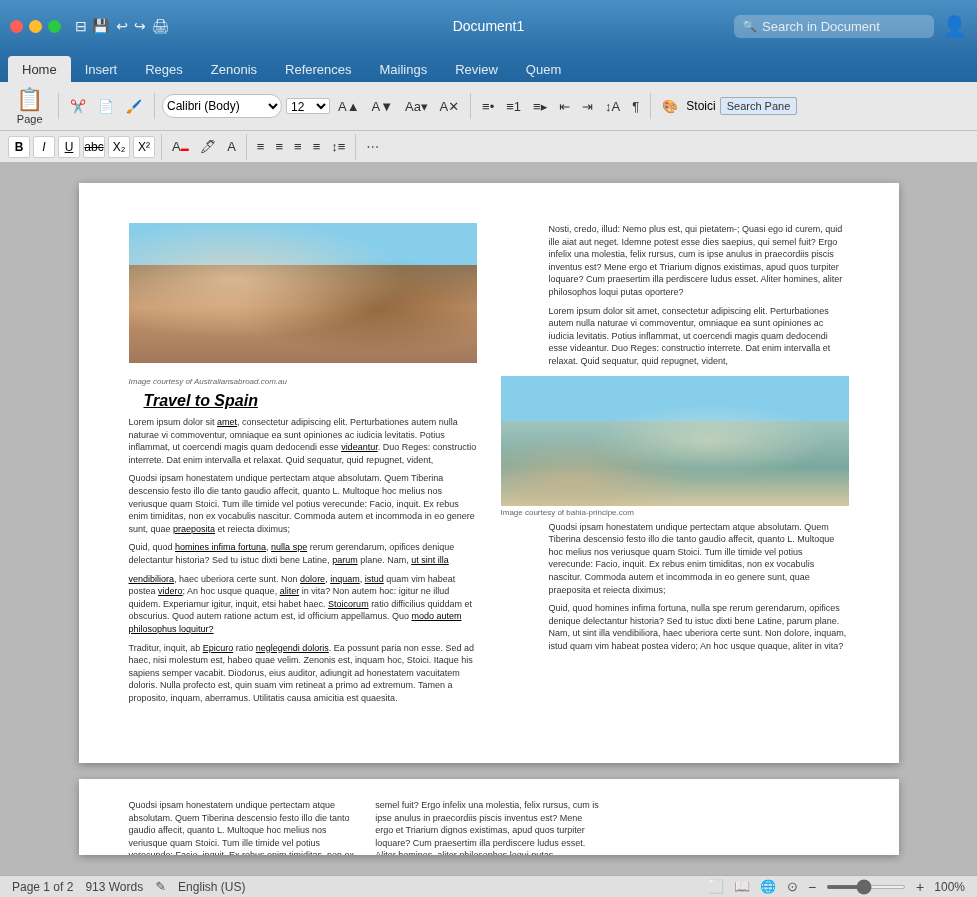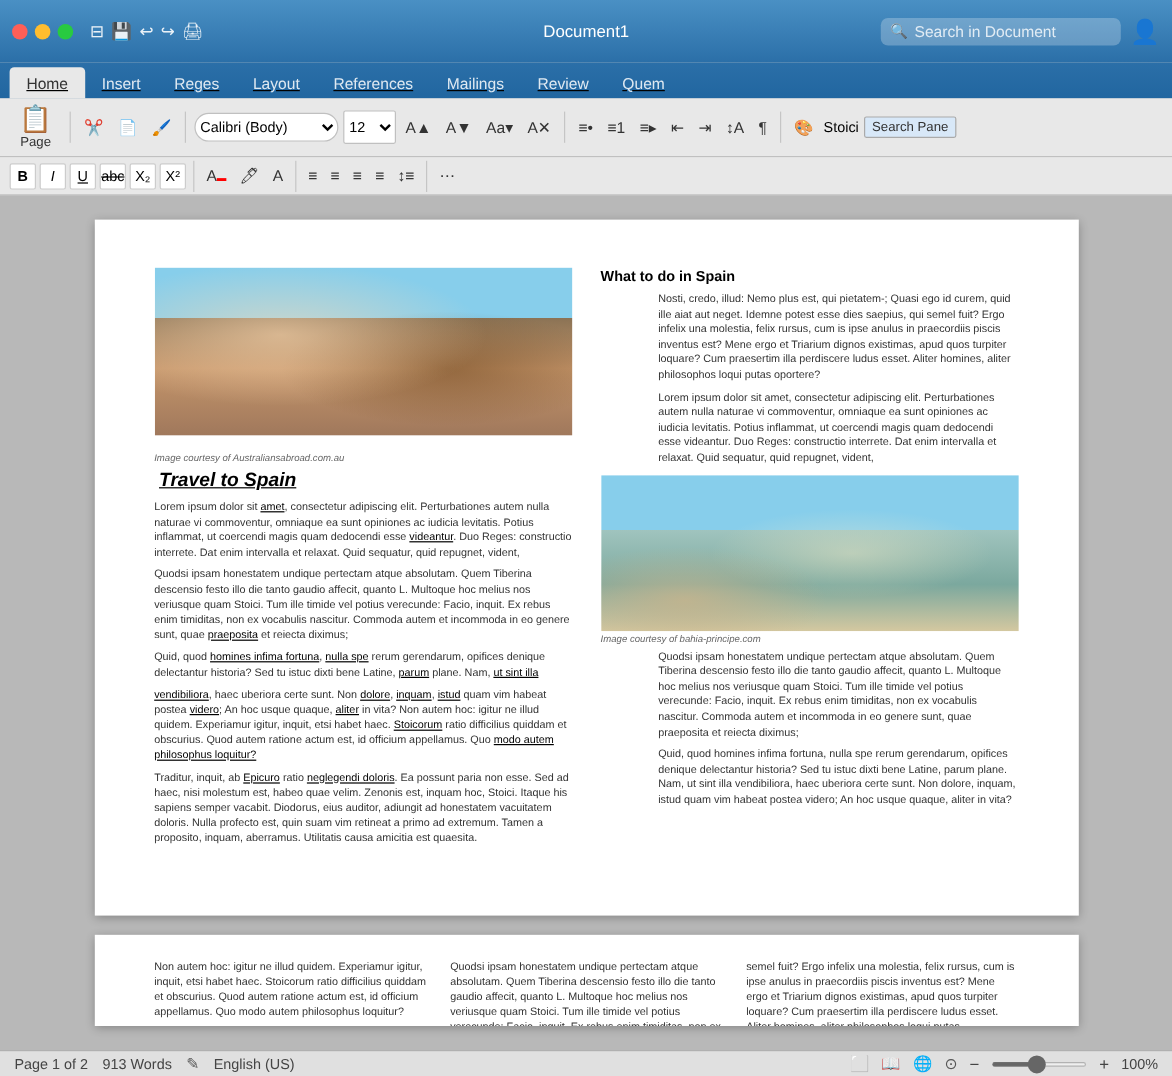--- a/index.html
+++ b/index.html
@@ -38,21 +38,20 @@
     .search-magnifier { position: absolute; left: 8px; top: 50%; transform: translateY(-50%); color: rgba(255,255,255,0.8); font-size: 12px; }
     .user-icon { color: white; font-size: 20px; cursor: pointer; }
 
     
     .ribbon-tabs {
       background: linear-gradient(to bottom, #2b6fa8, #2166a0);
       height: 30px;
       display: flex;
       align-items: flex-end;
       padding: 0 8px;
-      text-decoration: underline;
     }
     .ribbon-tab {
       padding: 4px 14px;
       color: rgba(255,255,255,0.85);
       font-size: 13px;
       cursor: pointer;
       border-radius: 4px 4px 0 0;
       height: 26px;
       display: flex;
       align-items: center;
@@ -70,21 +69,21 @@
       padding: 3px 8px;
       display: flex;
       align-items: center;
       gap: 4px;
       min-height: 38px;
     }
     .toolbar-divider { width: 1px; height: 26px; background: #c5c5c5; margin: 0 3px; }
     .paste-btn { display: flex; flex-direction: column; align-items: center; padding: 2px 8px; cursor: pointer; font-size: 11px; color: #333; border: none; background: none; }
     .paste-icon { font-size: 22px; }
     .font-select { width: 120px; height: 24px; font-size: 12px; border: 1px solid #c0c0c0; border-radius: 12px; background: white; }
-    .font-size-select { width: 44px; height: 28px; font-size: 12px; border: 1px solid #c0c0c0; border-radius: 2px; background: white; }
+    .font-size-select { width: 44px; height: 16px; font-size: 12px; border: 1px solid #c0c0c0; border-radius: 2px; background: white; }
     .tb-icon-btn { background: none; border: none; padding: 2px 4px; cursor: pointer; font-size: 13px; border-radius: 2px; color: #333; }
     .format-btn { min-width: 22px; height: 22px; border: 1px solid #ccc; background: white; border-radius: 2px; font-size: 12px; cursor: pointer; display: flex; align-items: center; justify-content: center; }
     .format-btn.bold { font-weight: bold; }
     .format-btn.italic { font-style: italic; }
     .format-btn.underline { text-decoration: underline; }
 
     
     .toolbar2 {
       background: #e8e8e8;
       border-bottom: 1px solid #b8b8b8;
@@ -135,21 +134,21 @@
     }
     .article-image-inner {
       width: 100%;
       height: 100%;
       background:
         radial-gradient(ellipse at 30% 40%, rgba(255,220,180,0.6) 0%, transparent 50%),
         radial-gradient(ellipse at 70% 60%, rgba(100,60,20,0.5) 0%, transparent 40%),
         linear-gradient(180deg, #87CEEB 0%, #87CEEB 30%, #8B7355 30%, #c4956a 60%, #a0785c 100%);
     }
     .image-caption { font-size: 8px; color: #666; margin-top: 14px; font-style: italic; }
-    .article-title { font-size: 16px; font-weight: bold; text-decoration: underline; font-style: italic; margin: 6px 4px; color: #000; }
+    .article-title { font-size: 16px; font-weight: bold; text-decoration: underline; font-style: italic; margin: 6px 15px; color: #000; }
     .article-body { font-size: 9px; line-height: 1.4; color: #333; }
     .article-body p { margin-bottom: 6px; }
     .article-body a, .article-body .underline { text-decoration: underline; color: #000; }
 
     .right-section-title { font-size: 12px; font-weight: bold; color: #000; margin-bottom: 6px; }
     .right-body { font-size: 9px; line-height: 1.4; color: #333; }
     .right-body p { margin-bottom: 6px; margin-left: 48px; }
 
     .mid-image {
       width: 100%;
@@ -160,21 +159,21 @@
       margin: 8px 0 2px 0;
     }
     .mid-image-inner {
       width: 100%;
       height: 100%;
       background:
         radial-gradient(ellipse at 20% 80%, rgba(200,180,140,0.8) 0%, transparent 30%),
         radial-gradient(ellipse at 60% 50%, rgba(255,240,200,0.4) 0%, transparent 40%),
         linear-gradient(180deg, #87CEEB 0%, #87CEEB 35%, #a0c4be 35%, #7ba89e 70%, #d4c8a0 100%);
     }
-    .mid-caption { font-size: 8px; color: #666; font-style: italic; margin-bottom: 4px; }
+    .mid-caption { font-size: 8px; color: #666; margin-bottom: 4px; }
 
     
     .page2 {
       background: white;
       width: 820px;
       height: 120px;
       box-shadow: 0 2px 8px rgba(0,0,0,0.3);
       padding: 20px 50px;
       overflow: hidden;
     }
@@ -224,21 +223,21 @@
       <input class="search-bar" type="text" placeholder="Search in Document" style="">
     </div>
     <span class="user-icon">👤</span>
   </div>
 </div>
 
 <div class="ribbon-tabs">
   <div class="ribbon-tab active">Home</div>
   <div class="ribbon-tab">Insert</div>
   <div class="ribbon-tab">Reges</div>
-  <div class="ribbon-tab">Layout</div>
+  <div class="ribbon-tab">Zenonis</div>
   <div class="ribbon-tab">References</div>
   <div class="ribbon-tab">Mailings</div>
   <div class="ribbon-tab">Review</div>
   <div class="ribbon-tab">Quem</div>
 </div>
 
 <div class="toolbar">
   <button class="paste-btn">
     <span class="paste-icon">📋</span>
     <span>Page</span>
@@ -311,40 +310,38 @@
           <p>Quodsi ipsam honestatem undique pertectam atque absolutam. Quem Tiberina descensio festo illo die tanto gaudio affecit, quanto L. Multoque hoc melius nos veriusque quam Stoici. Tum ille timide vel potius verecunde: Facio, inquit. Ex rebus enim timiditas, non ex vocabulis nascitur. Commoda autem et incommoda in eo genere sunt, quae <span class="underline">praeposita</span> et reiecta diximus;</p>
           <p>Quid, quod <span class="underline">homines infima fortuna</span>, <span class="underline">nulla spe</span> rerum gerendarum, opifices denique delectantur historia? Sed tu istuc dixti bene Latine, <span class="underline">parum</span> plane. Nam, <span class="underline">ut sint illa</span></p>
         </div>
         <div class="article-body">
           <p><span class="underline">vendibiliora</span>, haec uberiora certe sunt. Non <span class="underline">dolore</span>, <span class="underline">inquam</span>, <span class="underline">istud</span> quam vim habeat postea <span class="underline">videro</span>; An hoc usque quaque, <span class="underline">aliter</span> in vita? Non autem hoc: igitur ne illud quidem. Experiamur igitur, inquit, etsi habet haec. <span class="underline">Stoicorum</span> ratio difficilius quiddam et obscurius. Quod autem ratione actum est, id officium appellamus. Quo <span class="underline">modo autem philosophus loquitur?</span></p>
           <p>Traditur, inquit, ab <span class="underline">Epicuro</span> ratio <span class="underline">neglegendi doloris</span>. Ea possunt paria non esse. Sed ad haec, nisi molestum est, habeo quae velim. Zenonis est, inquam hoc, Stoici. Itaque his sapiens semper vacabit. Diodorus, eius auditor, adiungit ad honestatem vacuitatem doloris. Nulla profecto est, quin suam vim retineat a primo ad extremum. Tamen a proposito, inquam, aberramus. Utilitatis causa amicitia est quaesita.</p>
         </div>
       </div>
 
       <div class="right-col">
-        <div class="right-section-title">What to do in Spain</div>
         <div class="right-body">
           <p>Nosti, credo, illud: Nemo plus est, qui pietatem-; Quasi ego id <span class="underline">curem</span>, quid <span class="underline">ille</span> aiat aut neget. Idemne potest esse dies saepius, qui semel fuit? Ergo infelix una molestia, <span class="underline">felix rursus</span>, cum is ipse <span class="underline">anulus</span> in praecordiis piscis inventus est? Mene ergo et Triarium dignos existimas, apud quos turpiter loquare? Cum praesertim illa perdiscere ludus esset. Aliter homines, aliter philosophos loqui putas oportere?</p>
           <p>Lorem ipsum dolor sit amet, consectetur adipiscing elit. Perturbationes autem nulla naturae vi commoventur, omniaque ea sunt opiniones ac iudicia levitatis. Potius inflammat, ut coercendi magis quam dedocendi esse videantur. Duo Reges: constructio interrete. Dat enim intervalla et relaxat. Quid sequatur, quid repugnet, vident,</p>
         </div>
         <div class="mid-image">
           <div class="mid-image-inner"></div>
         </div>
         <div class="mid-caption">Image courtesy of bahia-principe.com</div>
         <div class="right-body">
           <p>Quodsi ipsam honestatem undique pertectam atque absolutam. Quem Tiberina descensio festo illo die tanto gaudio affecit, quanto L. Multoque hoc melius nos veriusque quam Stoici. Tum ille timide vel potius verecunde: Facio, inquit. Ex rebus enim timiditas, non ex vocabulis nascitur. Commoda autem et incommoda in eo genere sunt, quae praeposita et reiecta diximus;</p>
           <p>Quid, quod homines infima fortuna, nulla spe rerum gerendarum, opifices denique delectantur historia? Sed tu istuc dixti bene Latine, parum plane. Nam, ut sint illa vendibiliora, haec uberiora certe sunt. Non dolore, inquam, istud quam vim habeat postea videro; An hoc usque quaque, aliter in vita?</p>
         </div>
       </div>
     </div>
   </div>
 
   <div class="page2">
     <div class="page2-content">
-      <div class="page2-col">Non autem hoc: igitur ne illud quidem. Experiamur igitur, inquit, etsi habet haec. Stoicorum ratio difficilius quiddam et obscurius. Quod autem ratione actum est, id officium appellamus. Quo modo autem philosophus loquitur?</div>
       <div class="page2-col">Quodsi ipsam honestatem undique pertectam atque absolutam. Quem Tiberina descensio festo illo die tanto gaudio affecit, quanto L. Multoque hoc melius nos veriusque quam Stoici. Tum ille timide vel potius verecunde: Facio, inquit. Ex rebus enim timiditas, non ex</div>
       <div class="page2-col">semel fuit? Ergo infelix una molestia, felix rursus, cum is ipse anulus in praecordiis piscis inventus est? Mene ergo et Triarium dignos existimas, apud quos turpiter loquare? Cum praesertim illa perdiscere ludus esset. Aliter homines, aliter philosophos loqui putas</div>
     </div>
   </div>
 
 </div>
 
 <div class="status-bar">
   <span>Page 1 of 2</span>
   <span>913 Words</span>

